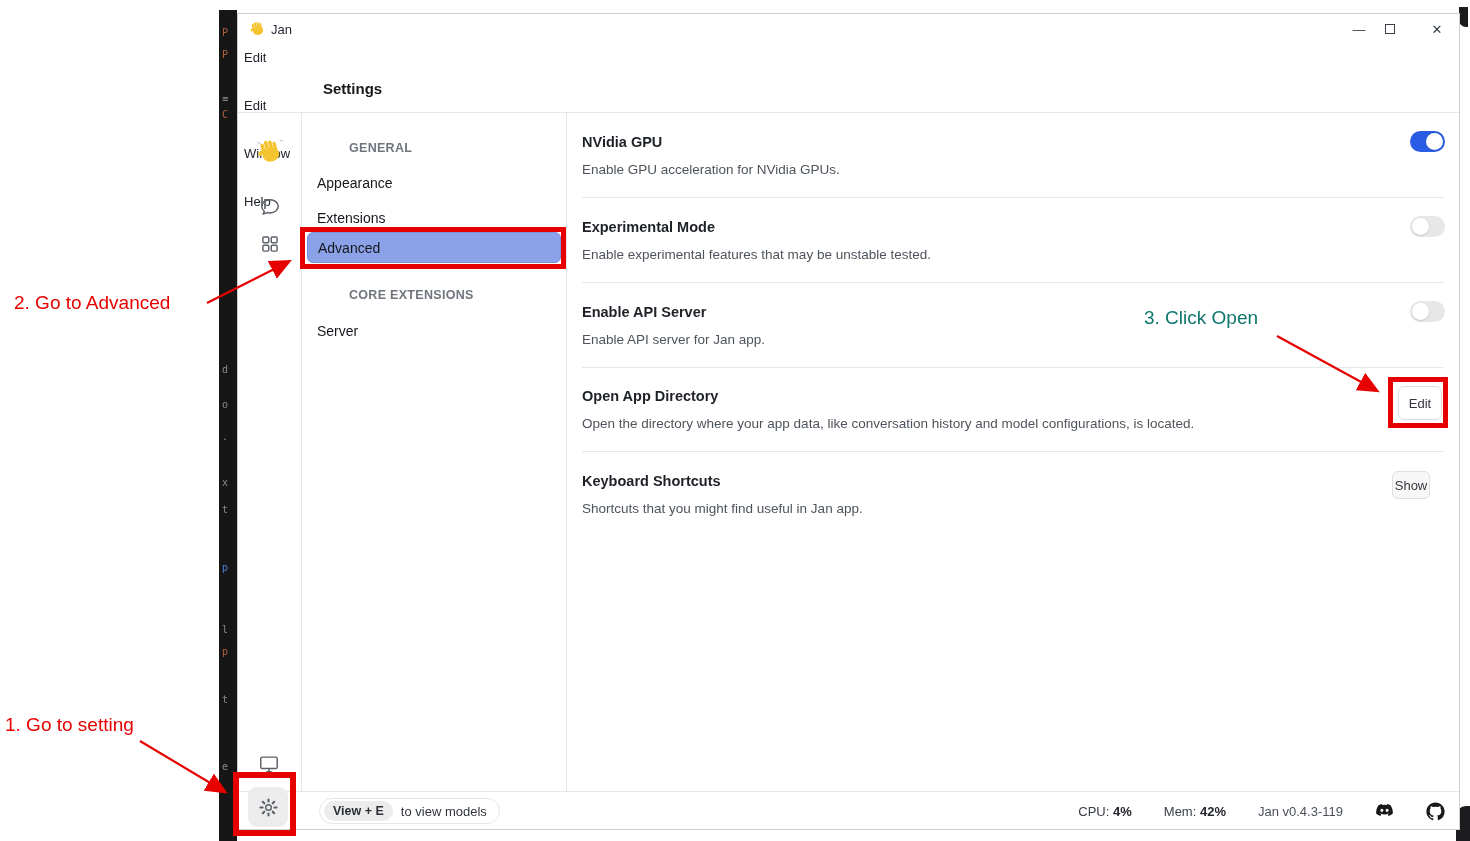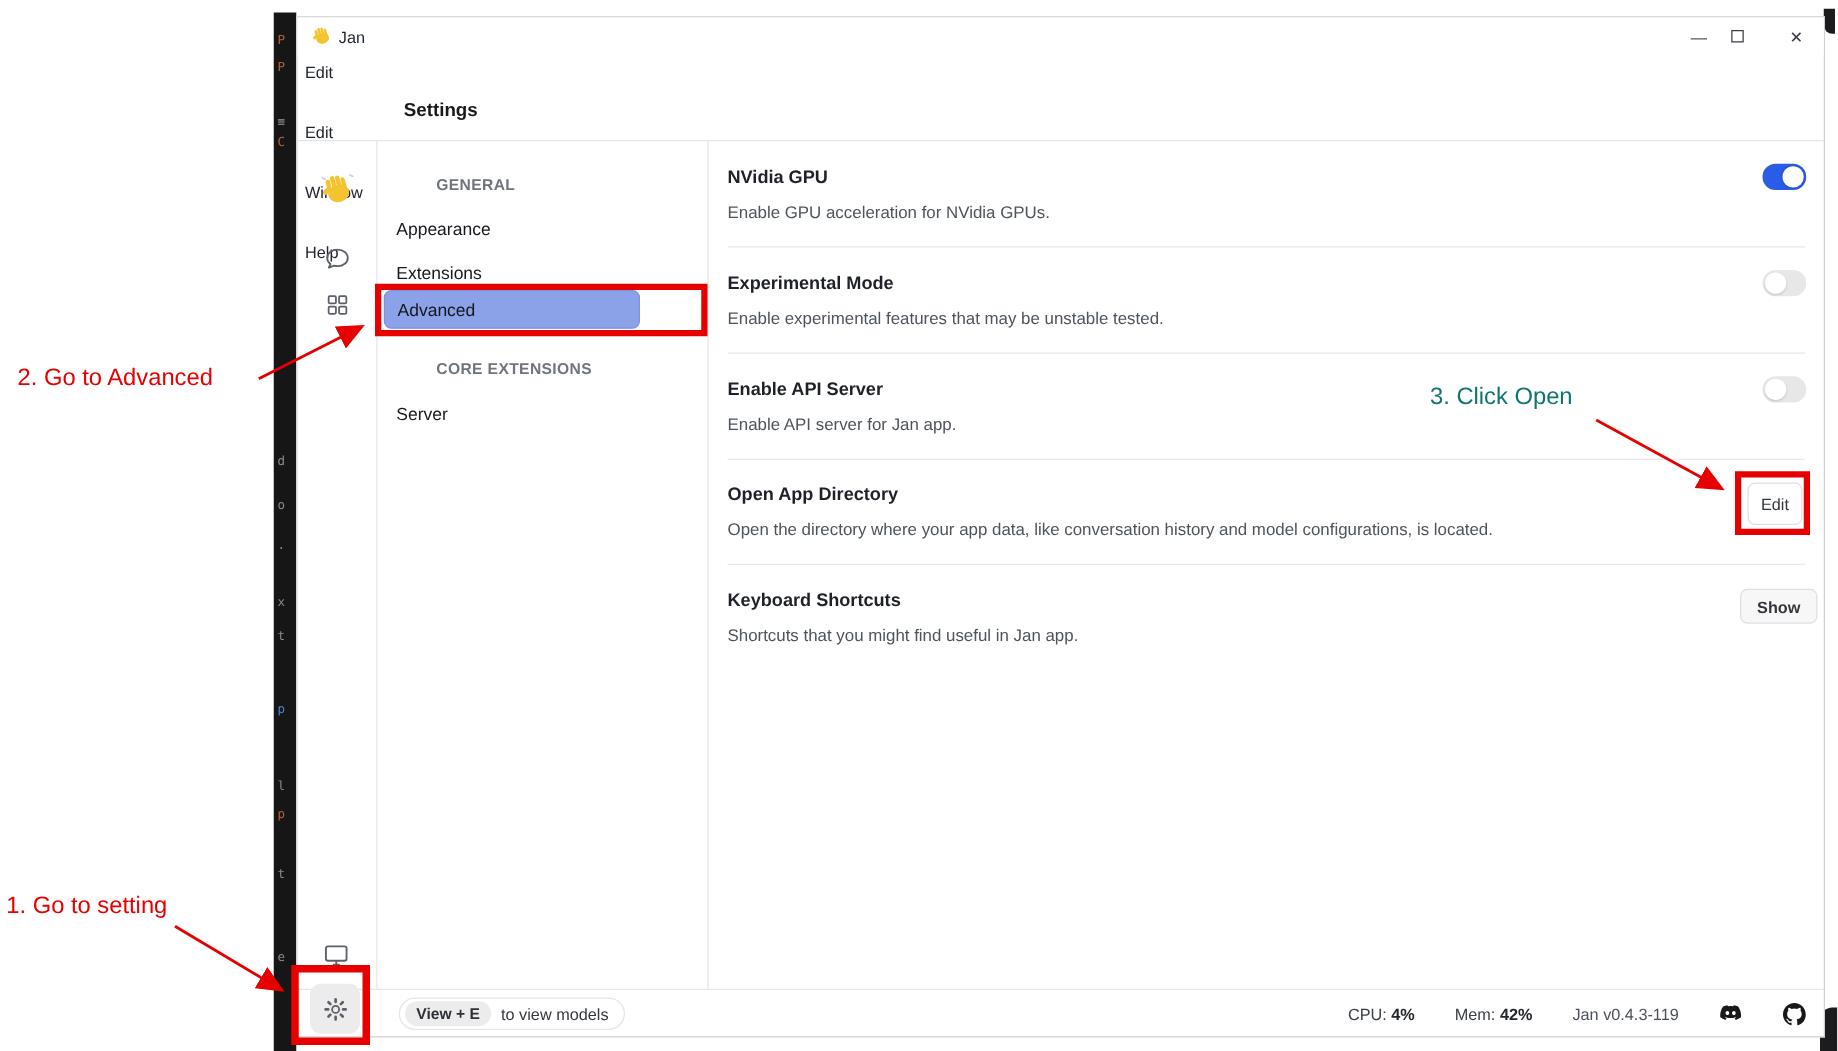--- a/index.html
+++ b/index.html
@@ -46,42 +46,42 @@
   .rail-chat    { left:20px;  top:181px; width:24px; height:24px; }
   .rail-grid    { left:21px;  top:219px; width:22px; height:22px; }
   .rail-monitor { left:16px;  top:738px; width:30px; height:24px; }
   .rail-gear-btn{ left:10px;  top:773px; width:40px; height:40px; background:#ececec;
                   border-radius:9px; }
 
   
   .nav-sec-head { position:absolute; left:79px; font-size:12.5px; font-weight:700;
                   letter-spacing:.3px; color:#70757d;margin-left:32px; }
   .nav-item { position:absolute; left:79px; font-size:14px; color:#15181d; }
-  .nav-active { position:absolute; left:69px; top:218px; width:205px; height:31px;
+  .nav-active { position:absolute; left:69px; top:218px; width:254px; height:31px;
                 background:#8ba1e8; border:1px solid #7b92de; border-radius:6px;
                 display:flex; align-items:center; padding-left:10px;
                 font-size:14px; color:#14161a; }
 
   
   .row-title { position:absolute; left:344px; font-size:14.5px; font-weight:600; color:#1e2127; }
   .row-desc  { position:absolute; left:344px; font-size:13.5px; color:#4e545c; }
   .row-div   { position:absolute; left:344px; width:862px; height:1px; background:#e7e8ea; }
 
   .toggle { position:absolute; left:1172px; width:35px; height:21px; border-radius:11px; }
   .toggle .knob { position:absolute; top:2px; width:17px; height:17px; border-radius:50%; background:#fff; }
   .toggle.on  { background:#2a5ce5; }
   .toggle.on .knob  { right:2px; box-shadow:0 0 2px rgba(0,0,0,.25); }
   .toggle.off { background:#e7e7e7; }
   .toggle.off .knob { left:2px; box-shadow:0 1px 2px rgba(0,0,0,.15); }
 
   .btn { position:absolute; display:flex; align-items:center; justify-content:center;
          font-size:13px; color:#33373d; background:#fcfcfc; border:1px solid #dddfe2;
          border-radius:6px; }
   .btn-open { left:1160px; top:372px; width:44px; height:34px; background:#fff; }
-  .btn-show { left:1154px; top:457px; width:62px; height:28px; background:#f7f7f7;font-weight:bold; }
+  .btn-show { left:1154px; top:457px; width:38px; height:28px; background:#f7f7f7; }
 
   
   .hint-pill { position:absolute; left:81px; top:784px; height:26px; display:flex; align-items:center;
                gap:8px; padding:0 12px 0 4px; border:1px solid #e6e6e6; border-radius:13px; }
   .hint-key  { background:#ececec; border-radius:10px; padding:3px 9px; font-size:12.5px;
                font-weight:600; color:#2c3036; }
   .hint-text { font-size:13px; color:#33373d; }
 
   .status-right { position:absolute; right:14px; top:784px; height:26px; display:flex;
                   align-items:center; gap:32px; }

